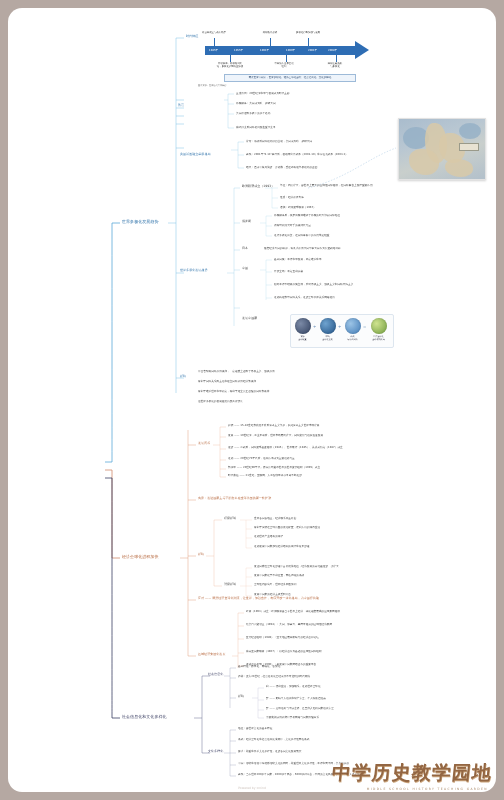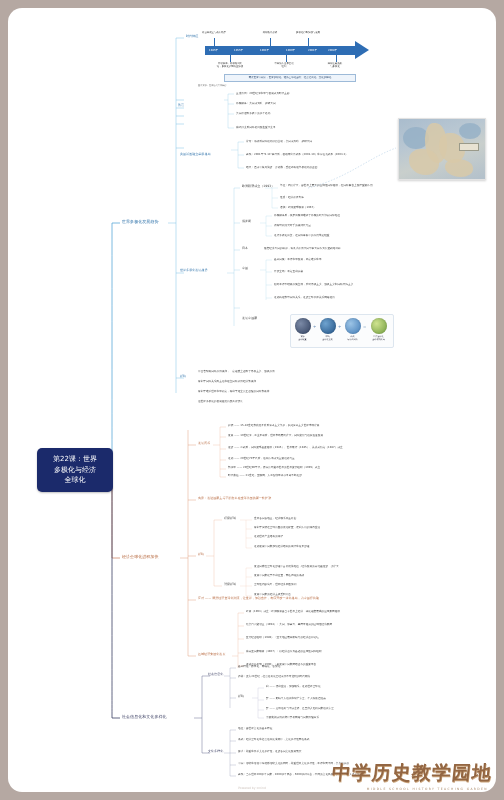--- a/index.html
+++ b/index.html
@@ -259,25 +259,20 @@
 
       <path d="M216,745 L222,745" stroke="#9ea2bd" stroke-width="0.4"></path>
       <path d="M222,722 L222,768" stroke="#9ea2bd" stroke-width="0.4"></path>
       <path d="M222,722 L228,722" stroke="#9ea2bd" stroke-width="0.4"></path>
       <path d="M222,733 L228,733" stroke="#9ea2bd" stroke-width="0.4"></path>
       <path d="M222,745 L228,745" stroke="#9ea2bd" stroke-width="0.4"></path>
       <path d="M222,757 L228,757" stroke="#9ea2bd" stroke-width="0.4"></path>
       <path d="M222,768 L228,768" stroke="#9ea2bd" stroke-width="0.4"></path>
     </svg>
 
-    <div id="central">
-      <span style="white-space:pre-line">第22课：世界
-多极化与经济
-全球化</span>
-    </div>
 
     <div id="timeline">
       <div id="tl-arrow"></div>
       <div id="tl-head"></div>
 
       <div class="tl-year" style="left:11px">1945年</div>
       <div class="tl-year" style="left:36px">1955年</div>
       <div class="tl-year" style="left:62px">1991年</div>
       <div class="tl-year" style="left:88px">1999年</div>
       <div class="tl-year" style="left:110px">2001年</div>

